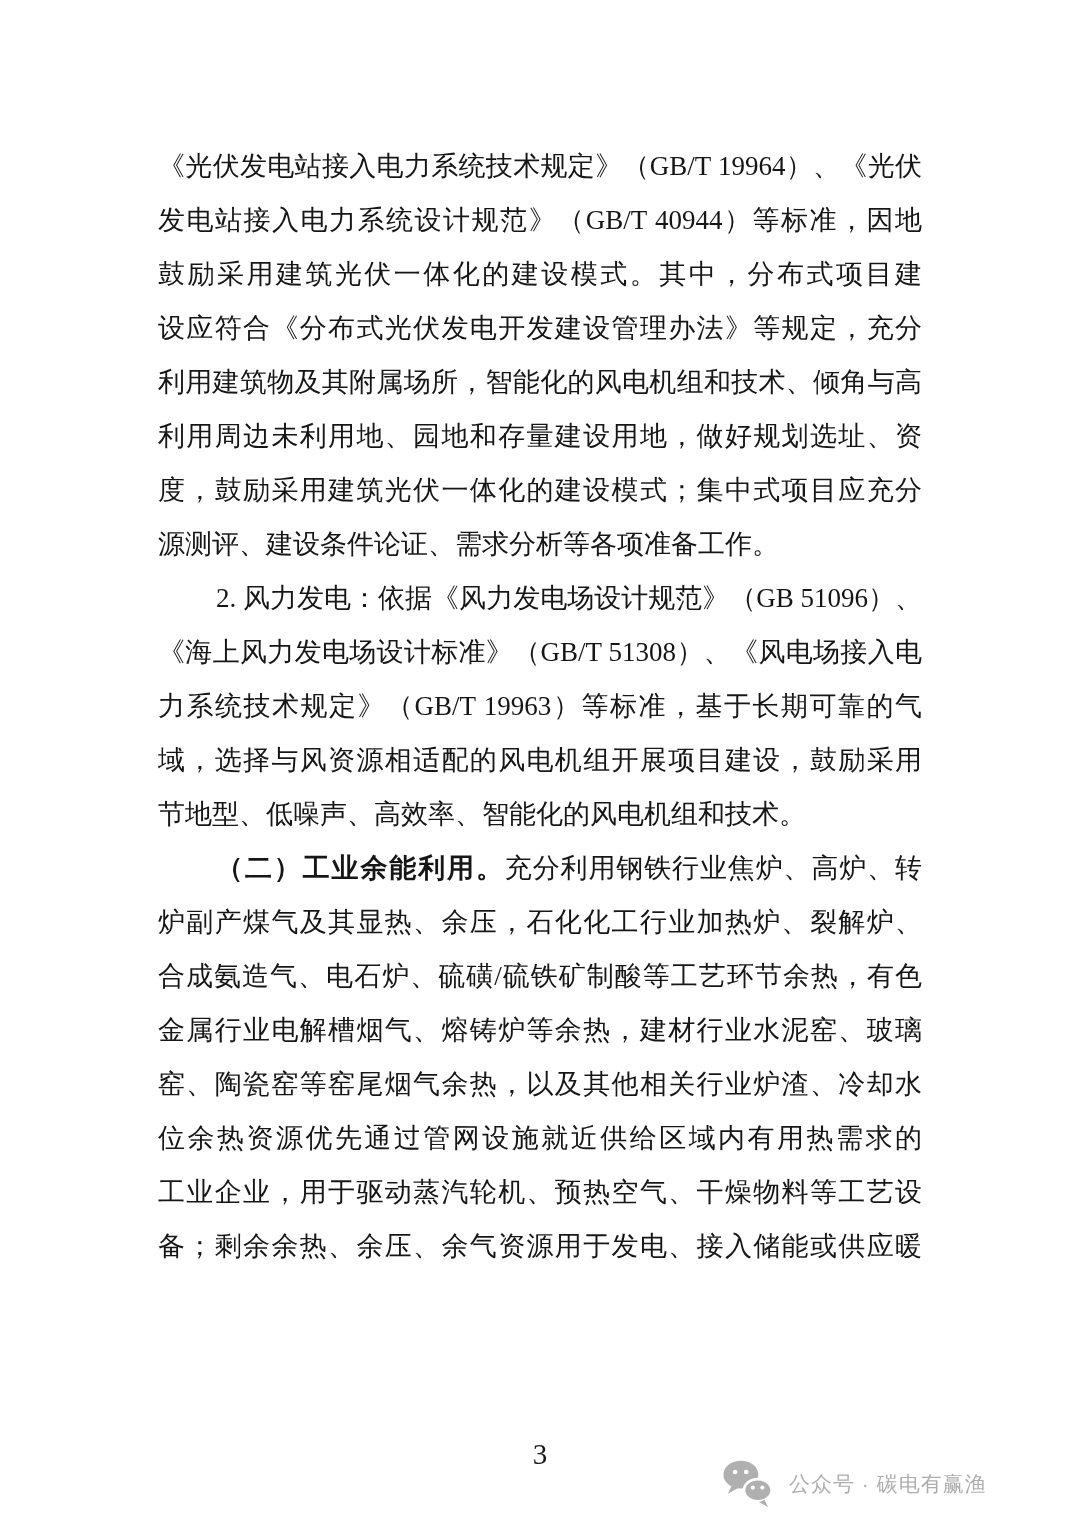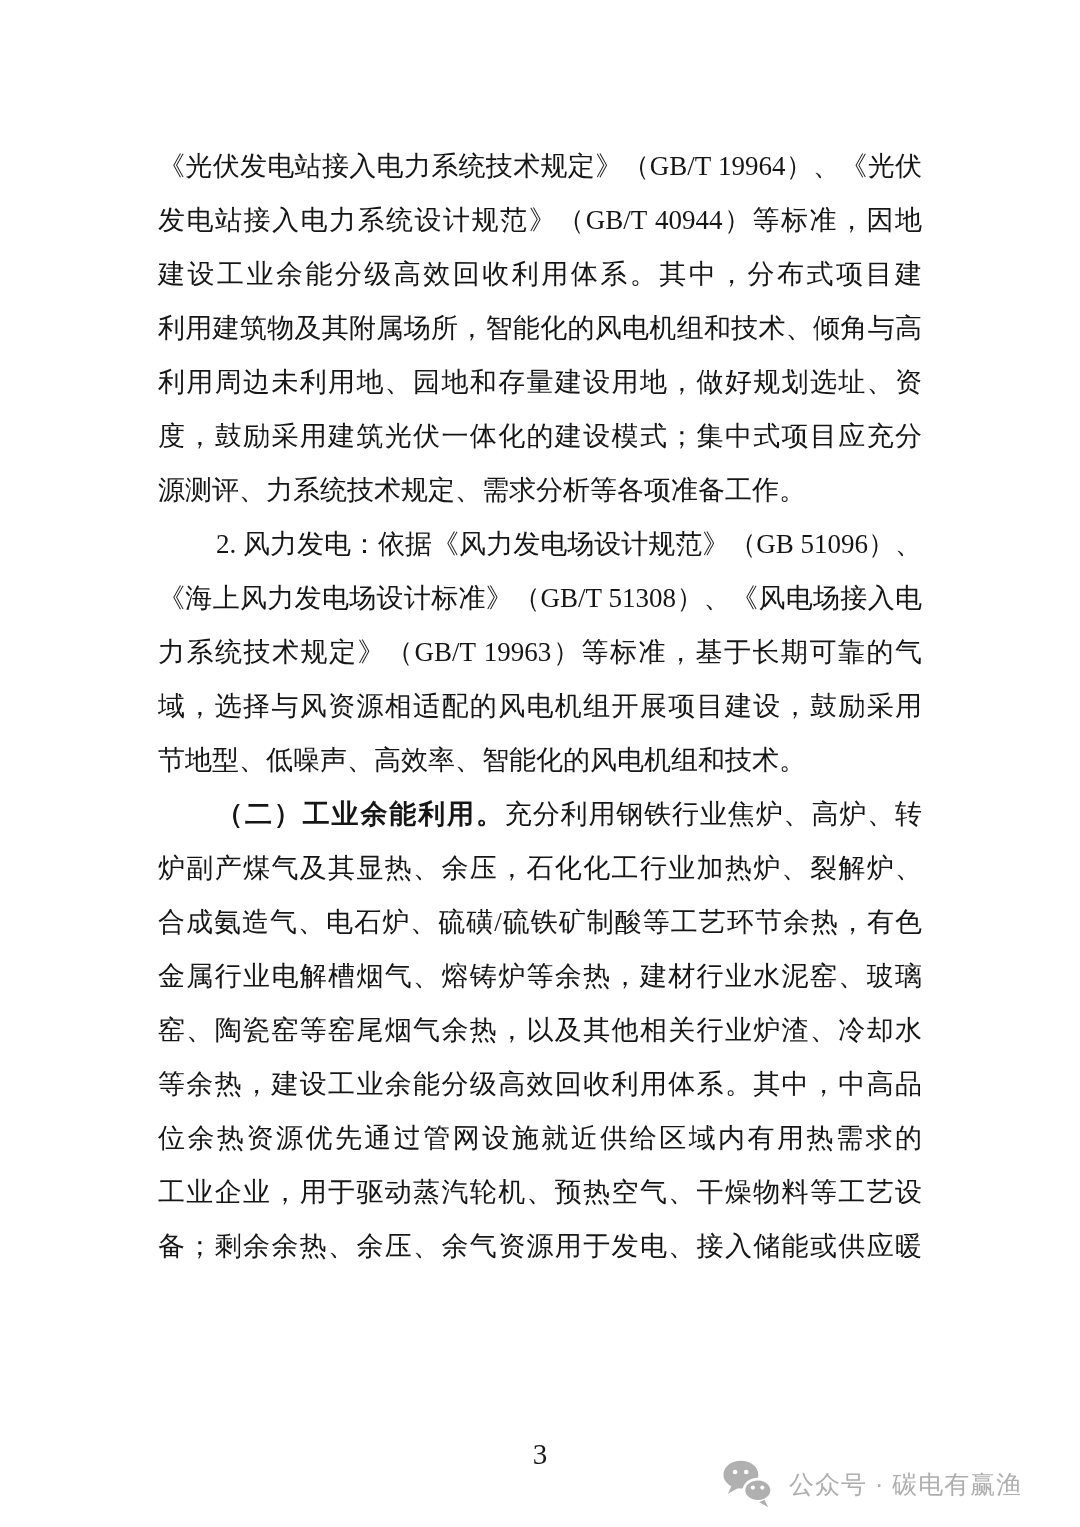--- a/index.html
+++ b/index.html
@@ -56,53 +56,53 @@
   .watermark {
     position: absolute;
     left: 721px;
     top: 1459px;
     display: flex;
     align-items: center;
     gap: 14px;
   }
   .watermark .wm-text {
     font-family: "Liberation Sans", "DejaVu Sans", sans-serif;
-    font-size: 25px;
+    font-size: 21px;
     color: #aeaeae;
     letter-spacing: 1px;
     white-space: nowrap;
   }
   .wm-icon {
     display: block;
   }
 </style>
 </head>
 <body>
 
 <div class="page">
 
   <div class="text-block">
       <div class="line">《光伏发电站接入电力系统技术规定》（GB/T 19964）、《光伏</div>
       <div class="line">发电站接入电力系统设计规范》（GB/T 40944）等标准，因地</div>
-      <div class="line">建设工业余能分级高效回收利用体系。其中，分布式项目建</div>
+      <div class="line">鼓励采用建筑光伏一体化的建设模式。其中，分布式项目建</div>
+      <div class="line">设应符合《分布式光伏发电开发建设管理办法》等规定，充分</div>
       <div class="line">利用建筑物及其附属场所，智能化的风电机组和技术、倾角与高</div>
       <div class="line">利用周边未利用地、园地和存量建设用地，做好规划选址、资</div>
       <div class="line">度，鼓励采用建筑光伏一体化的建设模式；集中式项目应充分</div>
-      <div class="line left">源测评、力系统技术规定、需求分析等各项准备工作。</div>
+      <div class="line left">源测评、建设条件论证、需求分析等各项准备工作。</div>
       <div class="line indent">2. 风力发电：依据《风力发电场设计规范》（GB 51096）、</div>
       <div class="line">《海上风力发电场设计标准》（GB/T 51308）、《风电场接入电</div>
       <div class="line">力系统技术规定》（GB/T 19963）等标准，基于长期可靠的气</div>
       <div class="line">域，选择与风资源相适配的风电机组开展项目建设，鼓励采用</div>
       <div class="line left">节地型、低噪声、高效率、智能化的风电机组和技术。</div>
       <div class="line indent"><b>（二）工业余能利用。</b>充分利用钢铁行业焦炉、高炉、转</div>
       <div class="line">炉副产煤气及其显热、余压，石化化工行业加热炉、裂解炉、</div>
       <div class="line">合成氨造气、电石炉、硫磺/硫铁矿制酸等工艺环节余热，有色</div>
       <div class="line">金属行业电解槽烟气、熔铸炉等余热，建材行业水泥窑、玻璃</div>
       <div class="line">窑、陶瓷窑等窑尾烟气余热，以及其他相关行业炉渣、冷却水</div>
-      <div class="line">等余热，建设工业余能分级高效回收利用体系。其中，中高品</div>
       <div class="line">位余热资源优先通过管网设施就近供给区域内有用热需求的</div>
       <div class="line">工业企业，用于驱动蒸汽轮机、预热空气、干燥物料等工艺设</div>
       <div class="line">备；剩余余热、余压、余气资源用于发电、接入储能或供应暖</div>
     </div>
 
   <div class="page-number">3</div>
 
   <div class="watermark">
     <svg class="wm-icon" width="54" height="50" viewBox="0 0 60 56" aria-hidden="true">
       <g>

